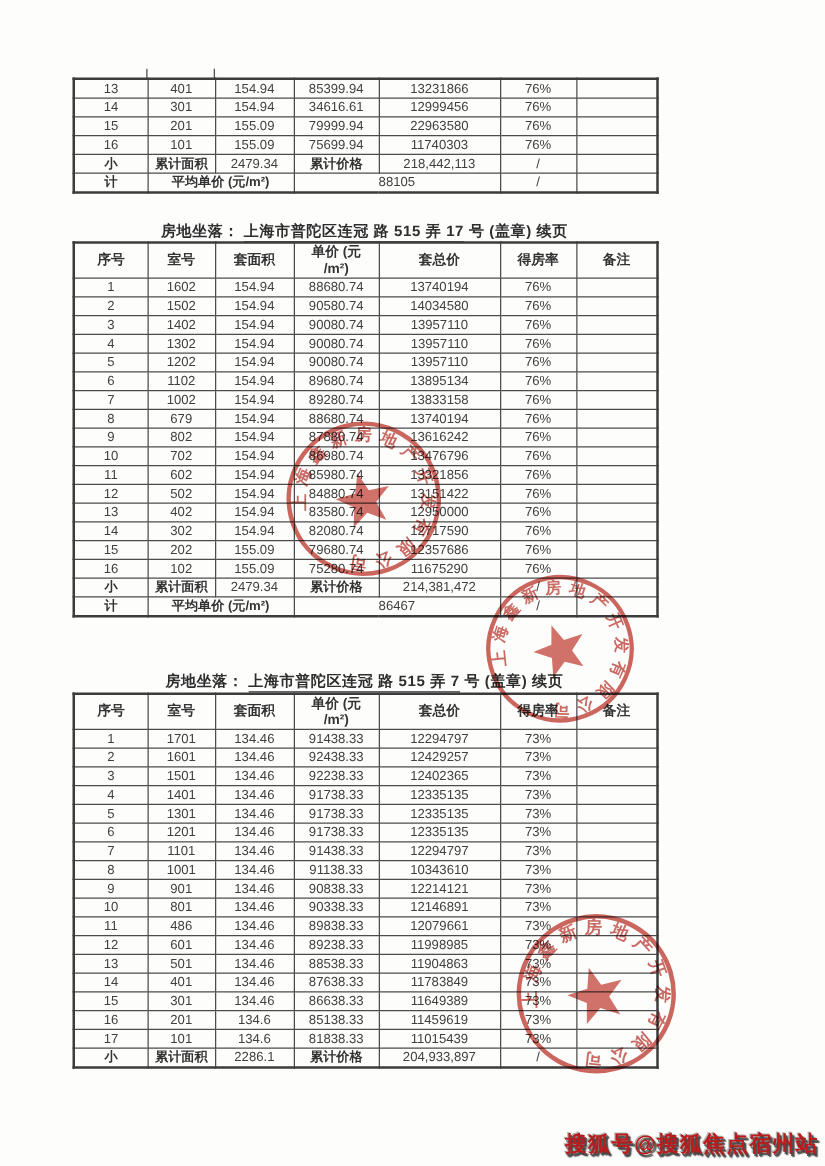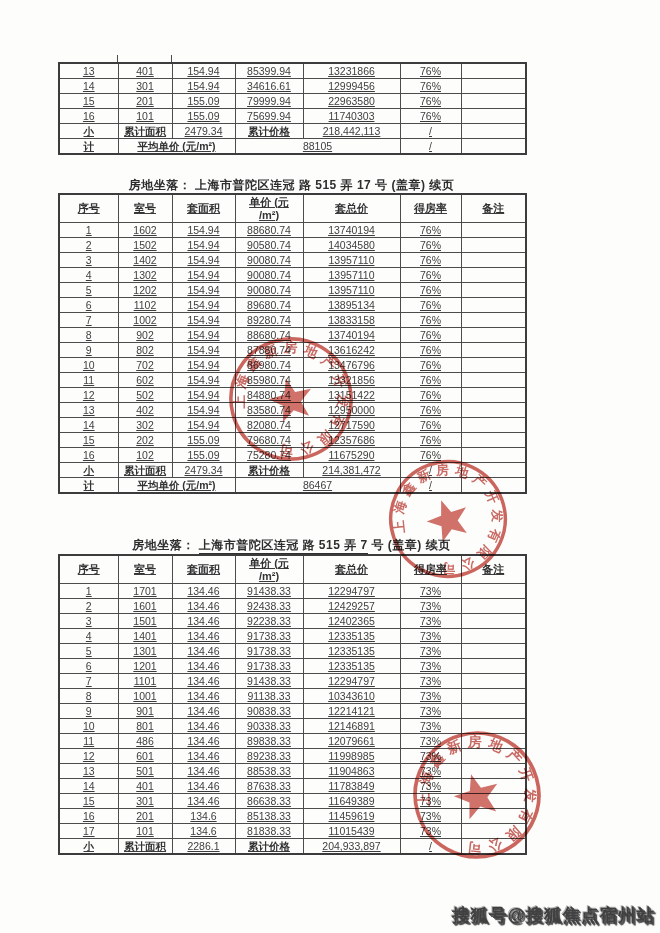--- a/index.html
+++ b/index.html
@@ -14,21 +14,21 @@
     position:absolute;border-collapse:collapse;table-layout:fixed;
     background:transparent;
   }
   table.price td, table.price th{
     border:1px solid #4c4c4c;
     text-align:center;vertical-align:middle;
     font-size:10.5px;line-height:1.15;
     padding:0 1px;overflow:hidden;white-space:pre-line;
     height:14px;color:#404040;
   }
-  table.price{border:2px solid #3c3c3c;text-decoration:underline;}
+  table.price{border:2px solid #3c3c3c;}
   table.price thead th{
     font-weight:bold;color:#333;font-size:11px;height:27px;
   }
   table.price td.b{font-weight:bold;color:#333;}
   
   .tbl-label{
     position:absolute;left:58px;width:467px;text-align:center;
     font-size:12px;font-weight:bold;color:#2e2e2e;letter-spacing:.5px;
     white-space:nowrap;
   }
@@ -41,21 +41,21 @@
     mix-blend-mode:multiply;opacity:.82;
   }
   .stamp text{
     font-family:"DejaVu Sans","Liberation Sans",sans-serif;
     font-weight:bold;
   }
   
   .watermark{
     position:absolute;top:903px;right:5px;
     font-size:17.5px;font-weight:bold;letter-spacing:1px;
-    color:#404040;
+    color:#b91c1c;
     text-shadow:2px 2px 1px #454545,-1px -1px 0 #b5b5b5,1px 1px 0 #6a6a6a;
     white-space:nowrap;
   }
 </style>
 </head>
 <body>
 
 <div class="sheet">
 
   <div class="tick" style="left:117px;top:55px;width:1px;height:8px;"></div>
@@ -212,21 +212,21 @@
           <td>7</td>
           <td>1002</td>
           <td>154.94</td>
           <td>89280.74</td>
           <td>13833158</td>
           <td>76%</td>
           <td></td>
         </tr>
         <tr>
           <td>8</td>
-          <td>902</td>
+          <td>679</td>
           <td>154.94</td>
           <td>88680.74</td>
           <td>13740194</td>
           <td>76%</td>
           <td></td>
         </tr>
         <tr>
           <td>9</td>
           <td>802</td>
           <td>154.94</td>

